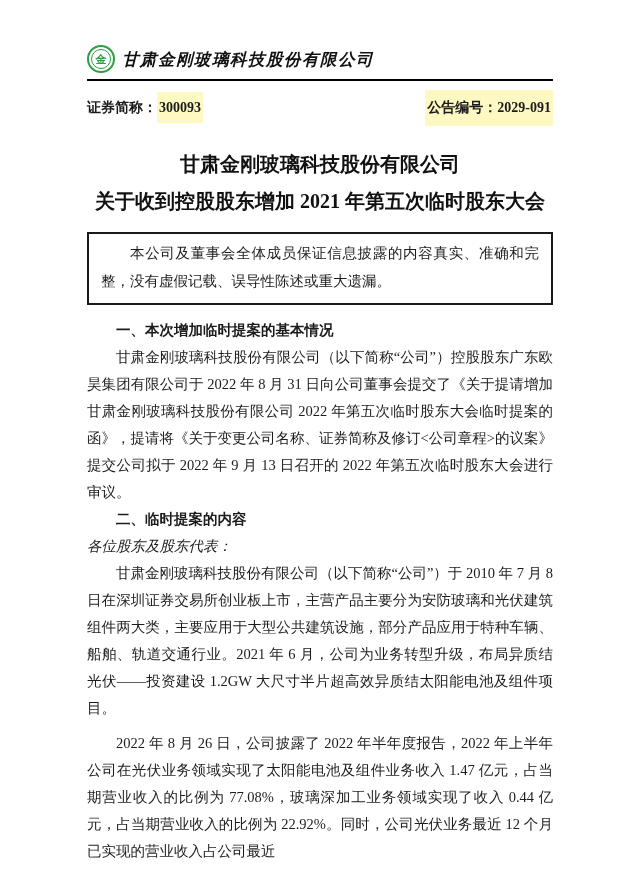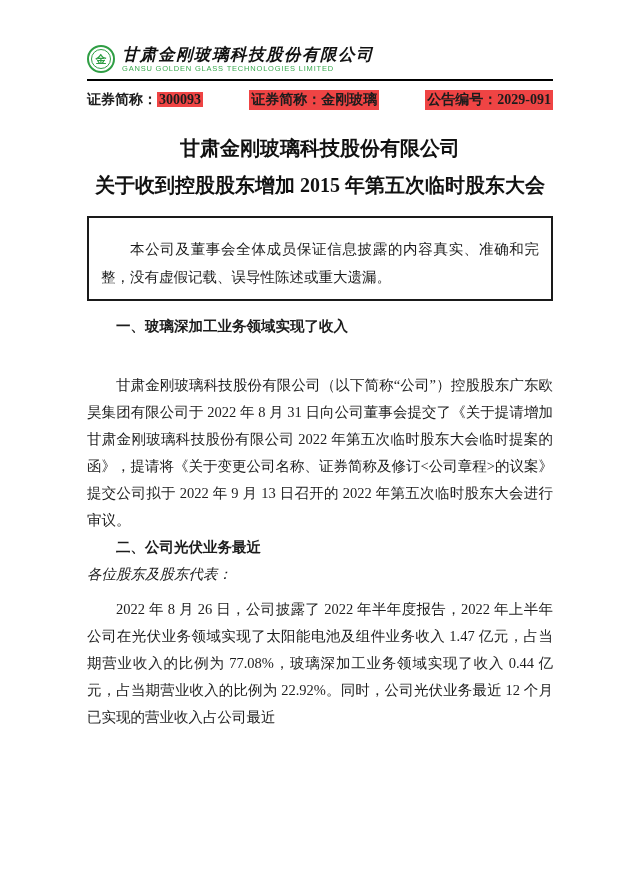--- a/index.html
+++ b/index.html
@@ -46,78 +46,77 @@
   }
   .head-divider { border-bottom: 2px solid #000; margin-top: 3px; }
 
   
   .sec-row {
     display: flex; justify-content: space-between; align-items: baseline;
     margin-top: 9px;
     font-weight: bold; font-size: 14px; line-height: 20px;
     white-space: nowrap;
   }
-  .hl { background: #ef4444; padding: 0 2px; }
+  .hl { background: #fef9c3; padding: 8px 2px; }
 
   
   .doc-title {
     margin-top: 20px;
     text-align: center; font-weight: bold;
     font-size: 20px; line-height: 37px; color: #111;
   }
 
   
   .disclaimer-box {
     margin-top: 12px;
     border: 2px solid #1a1a1a;
     padding: 5px 12px 8px 12px;
     font-size: 14.5px; line-height: 28px;
     text-align: justify;
   }
-  .disclaimer-box p { text-indent: 2em; margin-top: 12px; }
+  .disclaimer-box p { text-indent: 2em; }
 
   
   .content { margin-top: 12px; font-size: 14.5px; line-height: 27px; text-align: justify; }
   .content .heading { font-weight: bold; text-indent: 2em; }
-  .content p.indent { text-indent: 2em; margin-top: 32px; }
+  .content p.indent { text-indent: 2em; }
   .content p.noindent { text-indent: 0; font-style: italic; }
   .content p.gap-top { margin-top: 8px; }
 </style>
 </head>
 <body>
 
 <div class="page">
 
   <div class="logo-row">
     <div class="emblem">
       <div class="emblem-inner">金</div>
     </div>
     <div class="logo-names">
       <div class="logo-zh">甘肃金刚玻璃科技股份有限公司</div>
-      <div class="logo-en">GANSU GOLDEN GLASS TECHNOLOGIES LIMITED</div>
     </div>
   </div>
   <div class="head-divider"></div>
 
   <div class="sec-row">
     <span><span>证券简称：</span><span class="hl">300093</span></span>
-    <span class="hl">证券简称：金刚玻璃</span>
     <span class="hl">公告编号：2029-091</span>
   </div>
 
   <div class="doc-title">
     <div>甘肃金刚玻璃科技股份有限公司</div>
-    <div>关于收到控股股东增加 2015 年第五次临时股东大会</div>
+    <div>关于收到控股股东增加 2021 年第五次临时股东大会</div>
   </div>
 
   <div class="disclaimer-box">
     <p>本公司及董事会全体成员保证信息披露的内容真实、准确和完整，没有虚假记载、误导性陈述或重大遗漏。</p>
   </div>
 
   <div class="content">
-    <p class="heading">一、玻璃深加工业务领域实现了收入</p>
+    <p class="heading">一、本次增加临时提案的基本情况</p>
     <p class="indent">甘肃金刚玻璃科技股份有限公司（以下简称“公司”）控股股东广东欧昊集团有限公司于 2022 年 8 月 31 日向公司董事会提交了《关于提请增加甘肃金刚玻璃科技股份有限公司 2022 年第五次临时股东大会临时提案的函》，提请将《关于变更公司名称、证券简称及修订&lt;公司章程&gt;的议案》提交公司拟于 2022 年 9 月 13 日召开的 2022 年第五次临时股东大会进行审议。</p>
-    <p class="heading">二、公司光伏业务最近</p>
+    <p class="heading">二、临时提案的内容</p>
     <p class="noindent">各位股东及股东代表：</p>
+    <p class="indent">甘肃金刚玻璃科技股份有限公司（以下简称“公司”）于 2010 年 7 月 8 日在深圳证券交易所创业板上市，主营产品主要分为安防玻璃和光伏建筑组件两大类，主要应用于大型公共建筑设施，部分产品应用于特种车辆、船舶、轨道交通行业。2021 年 6 月，公司为业务转型升级，布局异质结光伏——投资建设 1.2GW 大尺寸半片超高效异质结太阳能电池及组件项目。</p>
     <p class="indent gap-top">2022 年 8 月 26 日，公司披露了 2022 年半年度报告，2022 年上半年公司在光伏业务领域实现了太阳能电池及组件业务收入 1.47 亿元，占当期营业收入的比例为 77.08%，玻璃深加工业务领域实现了收入 0.44 亿元，占当期营业收入的比例为 22.92%。同时，公司光伏业务最近 12 个月已实现的营业收入占公司最近</p>
   </div>
 
 </div>
 
 </body></html>

